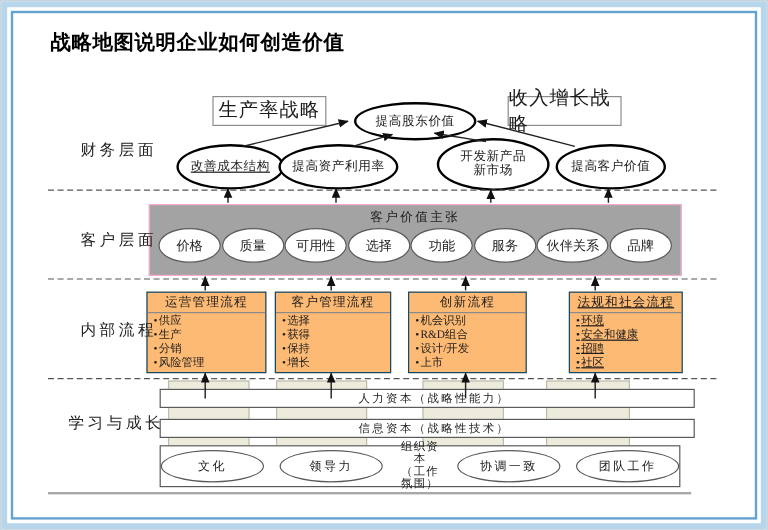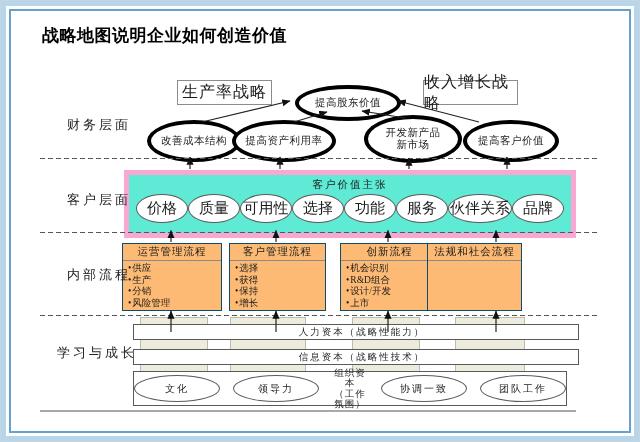--- a/index.html
+++ b/index.html
@@ -25,46 +25,46 @@
   #lbl-learning  { left:57px; top:344px; }
 
   .tbox {
     position:absolute; z-index:2; border:1px solid #8c8c8c; background:#fff;
     display:flex; align-items:center; justify-content:center; font-size:16px; letter-spacing:1px;
   }
   #box-productivity { left:177px; top:80px; width:93px; height:23px; }
   #box-revenue     { left:423px; top:80px; width:93px; height:23px; }
 
   .ellipse {
-    position:absolute; z-index:2; border:4px solid #000000; border-radius:50%; background:#fff;
+    position:absolute; z-index:2; border:2px solid #000000; border-radius:50%; background:#fff;
     display:flex; align-items:center; justify-content:center; font-size:10.5px; text-align:center;
     letter-spacing:0.5px;
   }
   #el-shareholder { left:295px; top:85px;  width:98px; height:28px; }
-  #el-cost        { left:147px; top:120px; width:86px; height:34px; }
+  #el-cost        { left:147px; top:120px; width:86px; height:34px;text-decoration:underline; }
   #el-asset       { left:232px; top:120px; width:96px; height:34px; }
   #el-newprod     { left:364px; top:115px; width:90px; height:40px; flex-direction:column; line-height:12px; }
   #el-custval     { left:463px; top:120px; width:88px; height:34px; }
 
   #customer-box {
     position:absolute; z-index:2; left:124px; top:170px; width:442px; height:58px;
-    border:5px solid #f9a8d4; background:#5eead4;
+    border:1px solid #f9a8d4; background:#a3a3a3;
   }
   #customer-box .cb-title { text-align:center; font-size:10.5px; margin-top:3px; letter-spacing:2px; }
   #customer-box .cb-ovals { display:flex; justify-content:space-between; padding:0 7px; margin-top:2px; }
   .cb-oval {
     border:1px solid #5a5a5a; border-radius:50%; height:27px; min-width:36px; padding:0 7px;
-    display:flex; align-items:center; justify-content:center; font-size:15px; background:#fff; white-space:nowrap;
+    display:flex; align-items:center; justify-content:center; font-size:11px; background:#fff; white-space:nowrap;
   }
 
   .pbox { position:absolute; z-index:2; top:243px; height:66px; border:1px solid #0c4a6e; background:#fdba74; }
   #pbox-1 { left:122px; width:98px; }
   #pbox-2 { left:229px; width:95px; }
   #pbox-3 { left:340px; width:97px; }
-  #pbox-4 { left:427px; width:93px; }
+  #pbox-4 { left:474px; width:93px;text-decoration:underline; }
   .pbox .ph {
     height:16px; border-bottom:1px solid #8a8a8a; display:flex; align-items:center; justify-content:center;
     font-size:10.5px; letter-spacing:1px;
   }
   .pbox ul { list-style:none; margin:2px 0 0 0; padding:0 0 0 5px; }
   .pbox li { font-size:9.5px; line-height:11.5px; white-space:nowrap; }
   .pbox li::before { content:"•"; margin-right:1px; }
 
   .col { position:absolute; z-index:1; top:317px; height:54px; background:#edecdc; border:1px solid #bdbcab; }
   #col-1 { left:140px; width:66px; }
@@ -156,20 +156,26 @@
     <div class="ph">创新流程</div>
     <ul>
       <li>机会识别</li>
       <li>R&amp;D组合</li>
       <li>设计/开发</li>
       <li>上市</li>
     </ul>
   </div>
   <div class="pbox" id="pbox-4">
     <div class="ph">法规和社会流程</div>
+    <ul>
+      <li>环境</li>
+      <li>安全和健康</li>
+      <li>招聘</li>
+      <li>社区</li>
+    </ul>
   </div>
 
   <div class="col" id="col-1"></div>
   <div class="col" id="col-2"></div>
   <div class="col" id="col-3"></div>
   <div class="col" id="col-4"></div>
 
   <div class="bar" id="bar-human">人力资本（战略性能力）</div>
   <div class="bar" id="bar-info">信息资本（战略性技术）</div>
 

